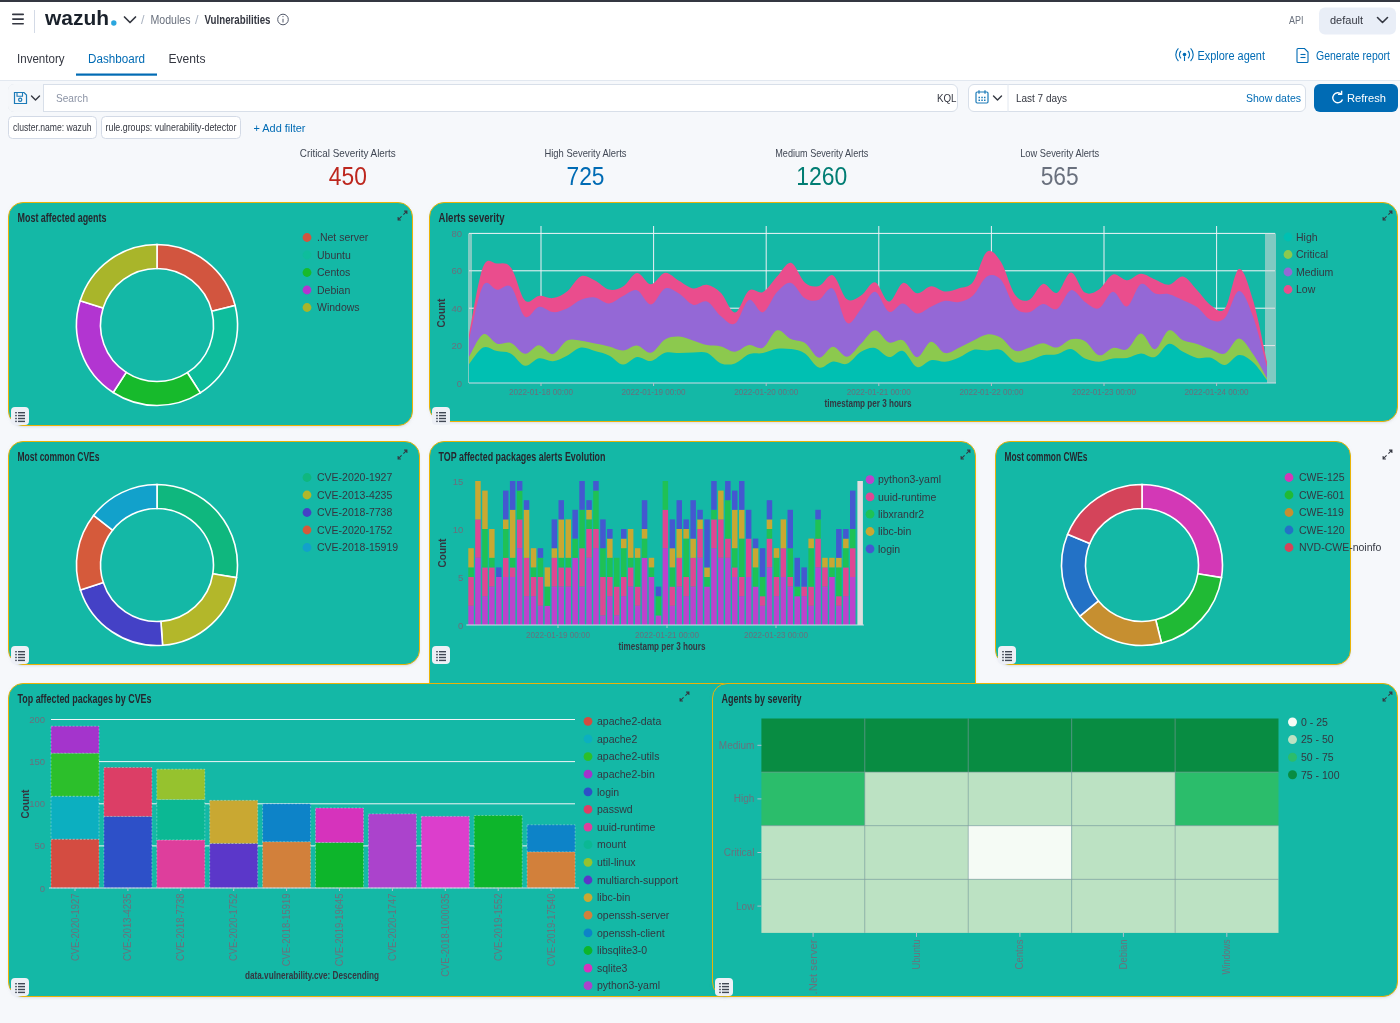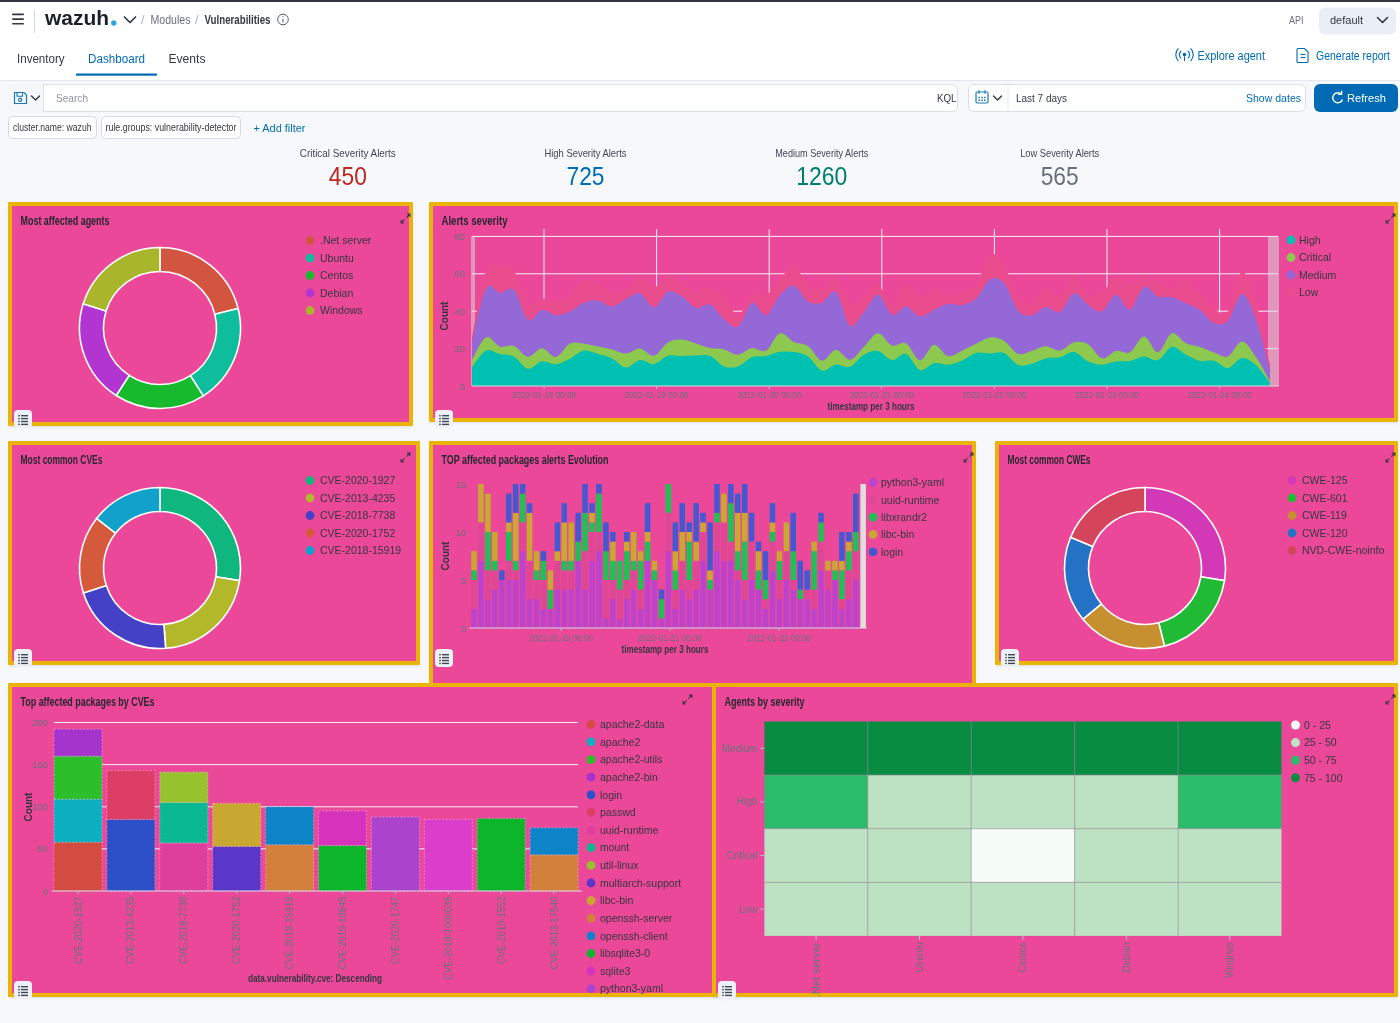--- a/index.html
+++ b/index.html
@@ -1,16 +1,16 @@
 <!DOCTYPE html>
 <html><head><meta charset="utf-8"><style>
 *{margin:0;padding:0;box-sizing:border-box}
 html,body{width:1400px;height:1023px;overflow:hidden;font-family:"Liberation Sans",sans-serif;background:#fff}
 .abs{position:absolute}
-.panel{position:absolute;background:#ec4899;border:4px solid #eab308;border-radius:1px;
+.panel{position:absolute;background:#14b8a6;border:1px solid #eab308;border-radius:15px;
  box-shadow:0 2px 2px -1px rgba(152,162,179,.2),0 1px 5px -2px rgba(152,162,179,.2)}
 .panel svg{display:block}
 </style></head><body>
 
 <div class="abs" style="left:0;top:0;width:1400px;height:2px;background:#343741"></div>
 
 <div class="abs" style="left:0;top:2px;width:1400px;height:38px;background:#fff"></div>
 <svg class="abs" style="left:0;top:2px" width="1400" height="38" viewBox="0 0 1400 38" font-family="&quot;Liberation Sans&quot;,sans-serif">
   <g fill="#343741">
     <rect x="12" y="11.5" width="12" height="1.7" rx="0.8"></rect>
@@ -510,21 +510,21 @@
       <circle cx="440" cy="54.9" r="4.4" fill="#de4793"></circle>
       <text x="448" y="58.6" font-size="10.5" fill="#343741">uuid-runtime</text>
       <circle cx="440" cy="72.2" r="4.4" fill="#1fc155"></circle>
       <text x="448" y="75.9" font-size="10.5" fill="#343741">libxrandr2</text>
       <circle cx="440" cy="89.5" r="4.4" fill="#c9a832"></circle>
       <text x="448" y="93.2" font-size="10.5" fill="#343741">libc-bin</text>
       <circle cx="440" cy="106.8" r="4.4" fill="#4458d0"></circle>
       <text x="448" y="110.5" font-size="10.5" fill="#343741">login</text>
     </svg>
   </div>
-<div class="panel" style="left:995px;top:441px;width:403px;height:224px">
+<div class="panel" style="left:995px;top:441px;width:356px;height:224px">
     <svg width="403" height="224" viewBox="0 0 403 224" font-family="&quot;Liberation Sans&quot;,sans-serif">
       <text x="8.5" y="19" font-size="12.5" font-weight="bold" fill="#25282f" textLength="83" lengthAdjust="spacingAndGlyphs">Most common CWEs</text>
       <g transform="translate(386,7)" stroke="#343741" stroke-width="1.05" fill="none">
         <path d="M6.4 4.6 L9.7 1.3 M7.1 1.1 H9.9 V3.9"></path>
         <path d="M4.6 6.4 L1.3 9.7 M1.1 7.1 V9.9 H3.9"></path>
       </g>
       <g transform="translate(2,204)">
         <rect width="18" height="18" rx="4" fill="#edf0f6"></rect>
         <rect x="4.2" y="5" width="1.6" height="1.4" fill="#404754"></rect>
         <rect x="7" y="5" width="7" height="1.4" fill="#404754"></rect>

